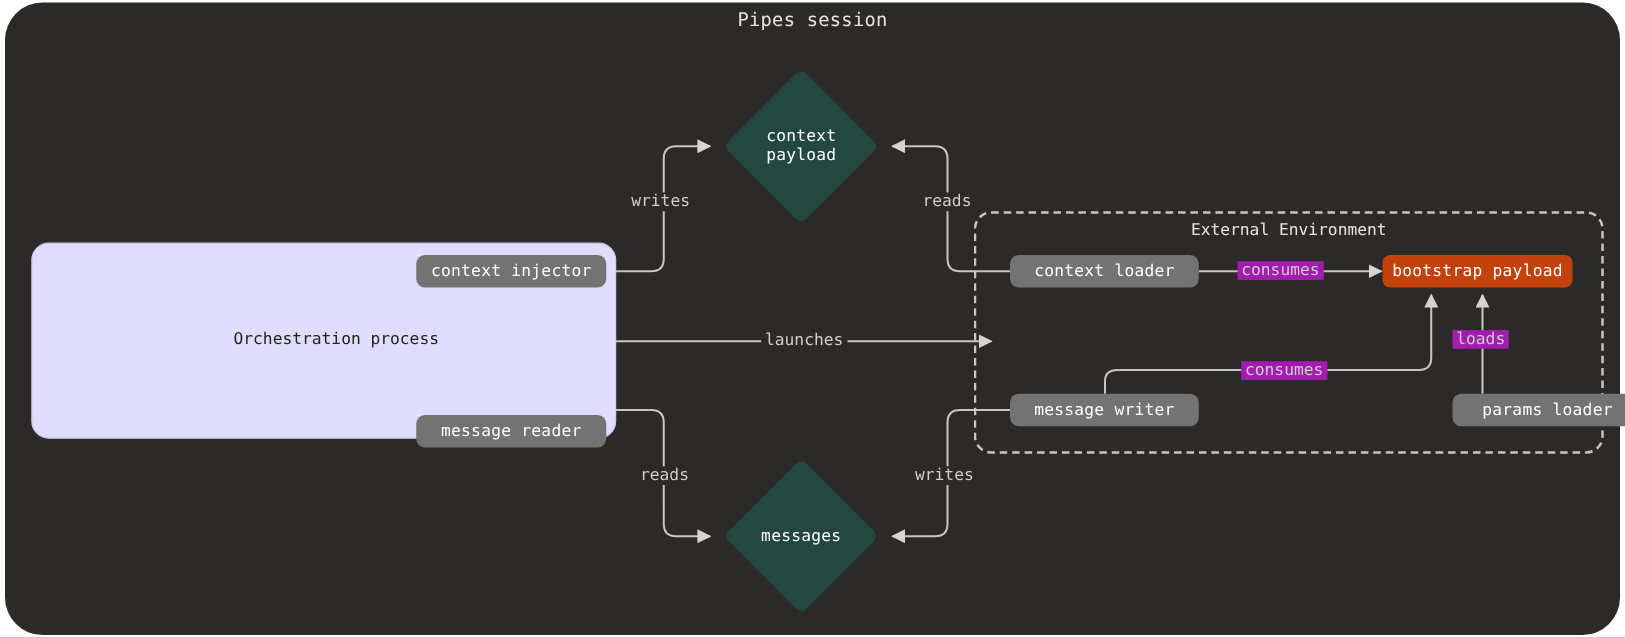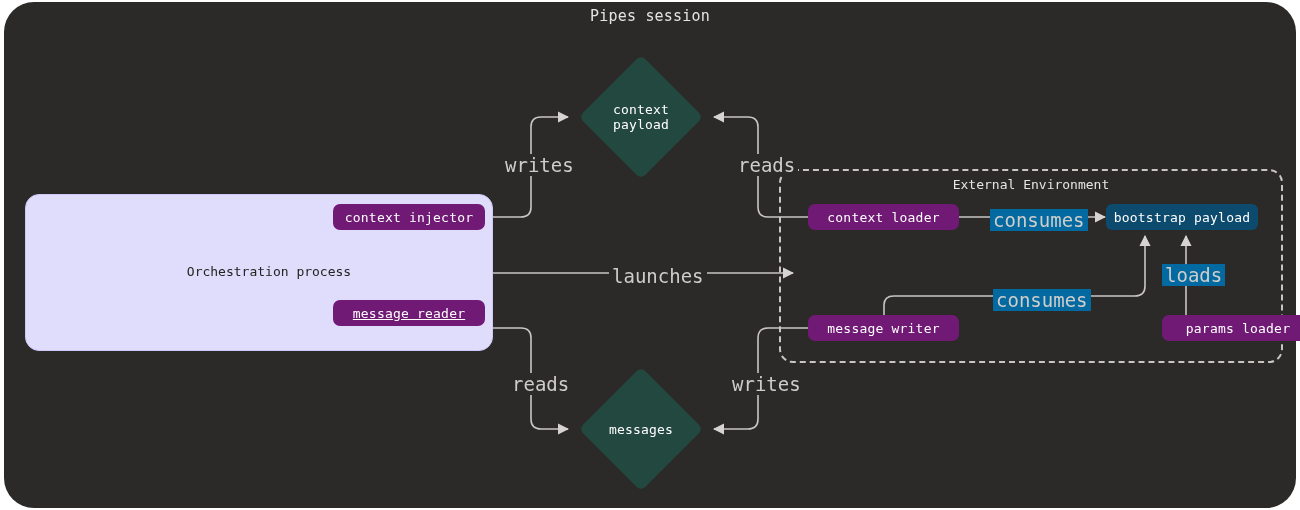--- a/index.html
+++ b/index.html
@@ -105,27 +105,27 @@
   .node {
     position: absolute;
     display: flex;
     align-items: center;
     justify-content: center;
     font-size: 13px;
     white-space: nowrap;
     letter-spacing: 0.2px;
   }
   .node-purple {
-    background: #701a75;
+    background: #737373;
     color: #ffffff;
     border-radius: 7px;
     height: 26px;
   }
   .node-teal-rect {
-    background: #0c4a6e;
+    background: #c2410c;
     color: #ffffff;
     border-radius: 6px;
     height: 26px;
   }
   .node-diamond {
     width: 124px;
     height: 124px;
     background: transparent;
   }
   .node-diamond .dshape {
@@ -145,27 +145,27 @@
     z-index: 2;
     color: #ffffff;
     text-align: right;
     line-height: 15px;
     font-size: 13px;
   }
   
   .edge-label {
     position: absolute;
     color: #cfcdca;
-    font-size: 19px;
+    font-size: 13px;
     white-space: nowrap;
     background: #2b2a29;
     padding: 0 3px;
   }
   .edge-label.on-proc {
-    background: #0369a1;
+    background: #a21caf;
   }
 </style>
 </head>
 <body>
 
 <div id="canvas">
 
   <div class="outer-card"></div>
 
   <div class="diagram-title">Pipes session</div>
@@ -200,21 +200,21 @@
     <div class="cluster-label">Orchestration process</div>
   </div>
 
   <div class="cluster-external-env">
     <div class="cluster-label">External Environment</div>
   </div>
 
 
   <div class="node node-purple" style="left:333px; top:204px; width:152px;">context injector</div>
 
-  <div class="node node-purple" style="left:333px; top:300px; width:152px;text-decoration:underline;">message reader</div>
+  <div class="node node-purple" style="left:333px; top:332px; width:152px;">message reader</div>
 
   <div class="node node-diamond" style="left:579px; top:55px;">
     <div class="dshape"></div>
     <div class="dlabel">
       <span>context</span><br>
       <span>payload</span>
     </div>
   </div>
 
   <div class="node node-diamond" style="left:579px; top:367px;">

